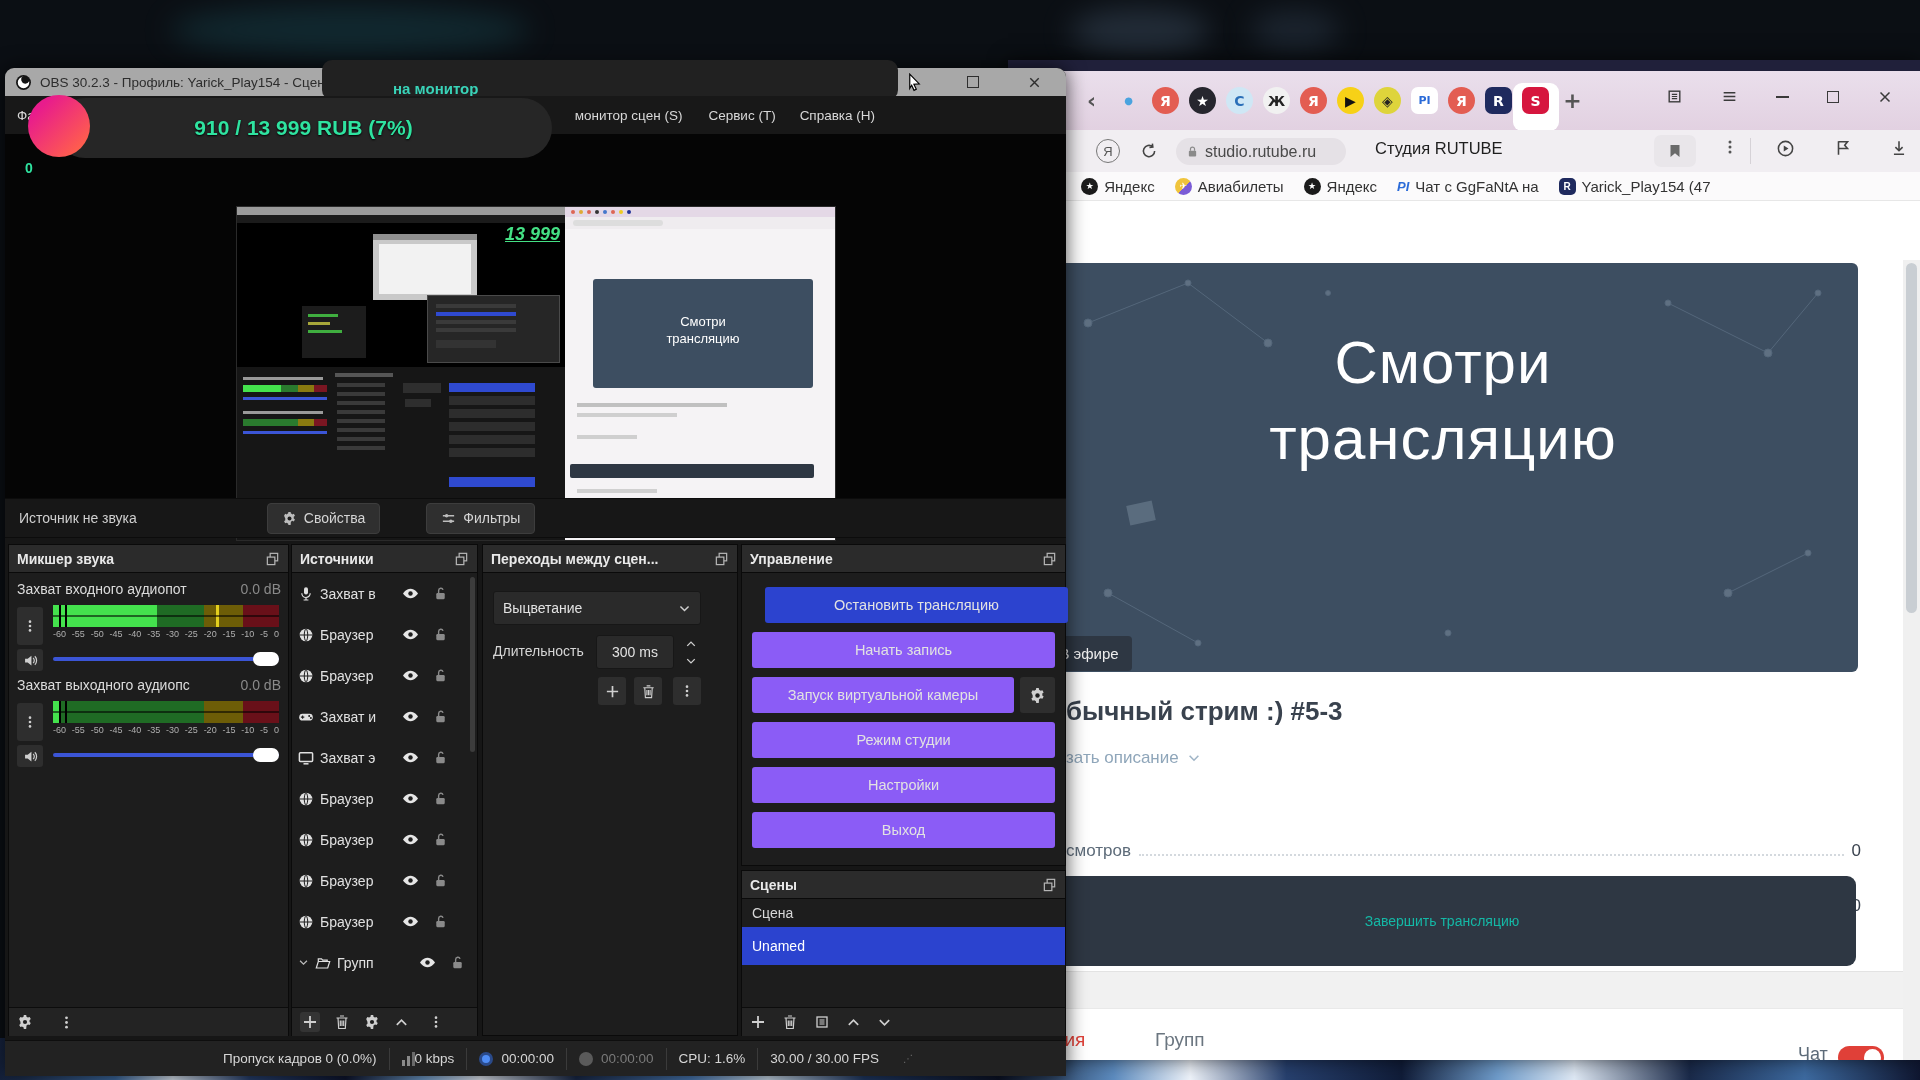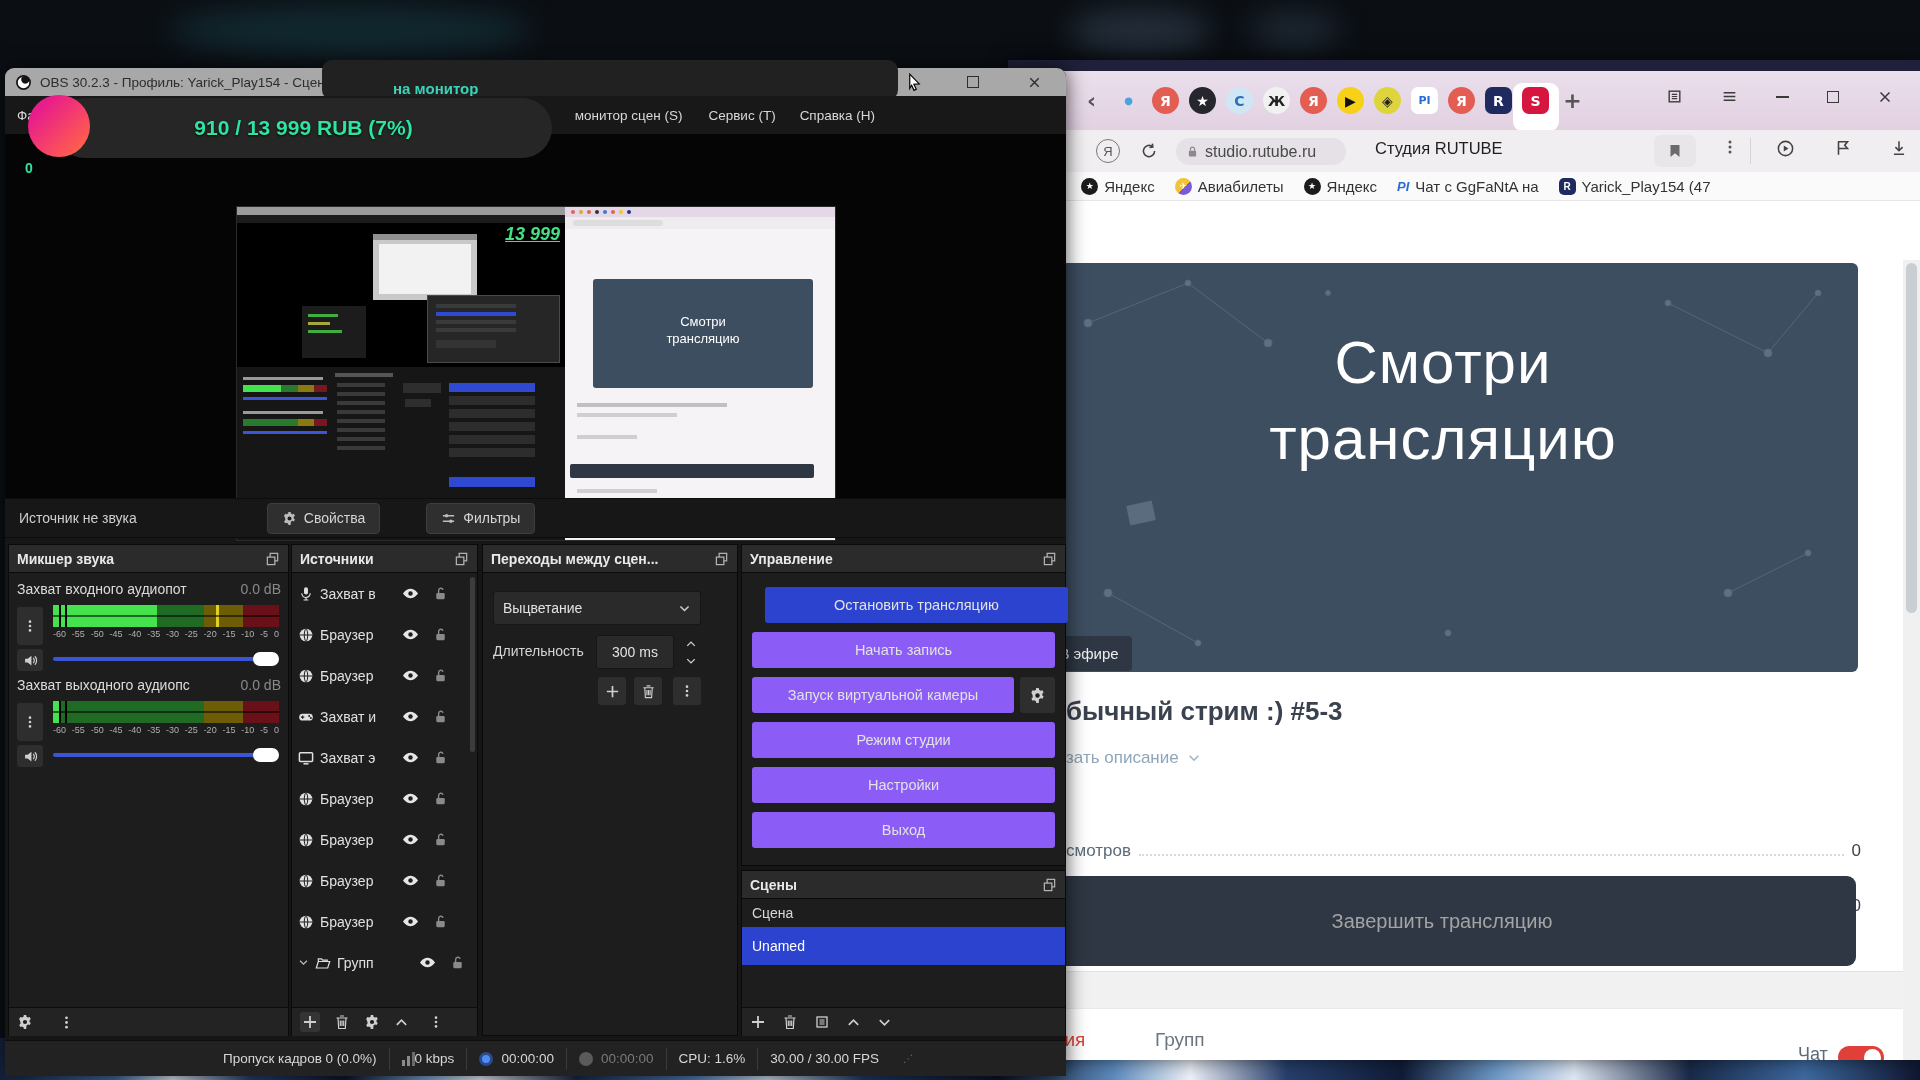--- a/index.html
+++ b/index.html
@@ -28,21 +28,21 @@
   
   #br-page{left:0;top:141px;width:912px;height:859px;background:#fff;overflow:hidden;}
   #banner{left:20px;top:62px;width:830px;height:409px;background:#3d4e61;border-radius:6px;overflow:hidden;}
   #banner-text{width:100%;text-align:center;color:#fff;letter-spacing:1px;font-size:60px;line-height:76px;top:62px;left:0;}
   #live-badge{left:38px;top:435px;width:86px;height:35px;background:#2e3743;border-radius:4px;color:#eee;font-size:15px;display:flex;align-items:center;justify-content:center;}
   #page-title{left:58px;top:495px;font-size:26px;font-weight:600;color:#39424e;}
   #desc-toggle{left:58px;top:547px;font-size:17px;color:#8fa6ba;display:flex;gap:8px;align-items:center;}
   .statrow{left:58px;width:795px;display:flex;align-items:baseline;font-size:17px;color:#5d6b79;}
   .statdots{flex:1;border-bottom:2px dotted #d4d9de;margin:0 8px 4px 8px;}
   .statval{color:#39424e;}
-  #end-btn{left:20px;top:675px;width:828px;height:90px;background:#2e3743;border-radius:9px;color:#a3a3a3;font-size:20px;display:flex;align-items:center;justify-content:center;}
+  #end-btn{left:20px;top:675px;width:828px;height:90px;background:#2e3743;border-radius:9px;color:#14b8a6;font-size:14px;display:flex;align-items:center;justify-content:center;}
   #gray-band{left:0;top:770px;width:912px;height:38px;background:#f1f1f1;border-top:1px solid #e3e3e3;border-bottom:1px solid #e9e9e9;}
   .ptab{font-size:19px;}
   #chat-toggle{left:830px;top:845px;width:46px;height:23px;border-radius:12px;background:#e04038;}
   #chat-knob{left:856px;top:848px;width:17px;height:17px;border-radius:50%;background:#fff;}
   #pg-scrollbar{left:895px;top:59px;width:17px;height:800px;background:#f0f0f0;}
   #pg-thumb{left:898px;top:62px;width:11px;height:350px;background:#c9ced3;border-radius:6px;}
   
   #obs{left:5px;top:68px;width:1061px;height:1008px;background:#161616;box-shadow:0 0 20px rgba(0,0,0,.7);border-radius:9px 9px 0 0;}
   #obs-titlebar{left:0;top:0;width:1061px;height:28px;background:#a8a8a8;border-radius:9px 9px 0 0;display:flex;align-items:center;padding:0 10px;gap:8px;}
   #obs-title{font-size:13.5px;color:#2d2d2d;}

